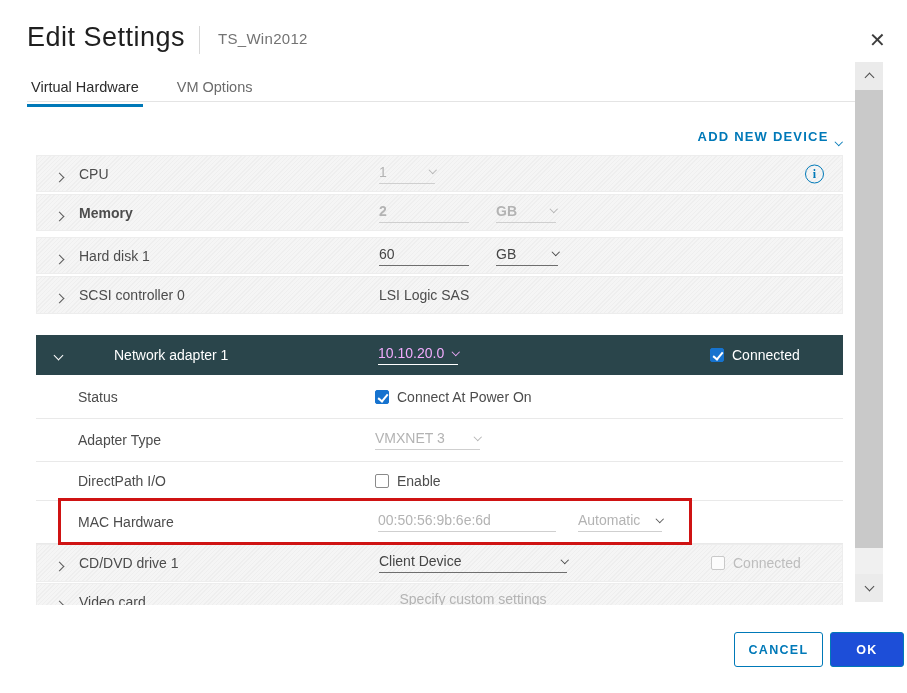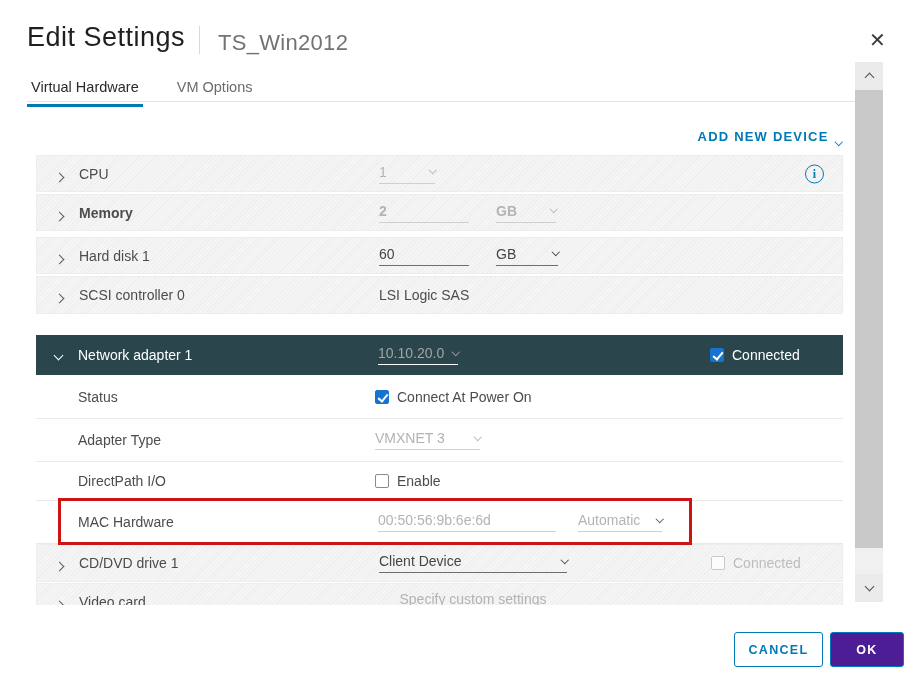--- a/index.html
+++ b/index.html
@@ -2,21 +2,21 @@
 <html><head>
 <meta charset="utf-8">
 <style>
   * { margin:0; padding:0; box-sizing:border-box; }
   html,body { width:907px; height:693px; }
   body { font-family:"Liberation Sans", sans-serif; background:#fff; position:relative; overflow:hidden; color:#4c4c4c; }
 
   
   .hdr-title { position:absolute; left:27px; top:22px; font-size:27px; font-weight:300; color:#1f1f1f; letter-spacing:.5px; }
   .hdr-vdiv  { position:absolute; left:199px; top:26px; width:1px; height:28px; background:#d8d8d8; }
-  .hdr-vm    { position:absolute; left:218px; top:30px; font-size:22px; color:#737373; letter-spacing:.3px; }
+  .hdr-vm    { position:absolute; left:218px; top:30px; font-size:15px; color:#737373; letter-spacing:.3px; }
   .hdr-close { position:absolute; left:863px; top:26px; font-size:20px; color:#3c3c3c; cursor:pointer; line-height:24px; padding:2px 6px; }
 
   
   .tabs { position:absolute; left:27px; top:79px; display:flex; }
   .tab  { font-size:14.5px; color:#6b6b6b; padding:0 4px 9px 4px; margin-right:30px; cursor:pointer; border-bottom:3px solid transparent; }
   .tab.active { color:#2b2b2b; border-bottom-color:#0079b8; }
   .tabline { position:absolute; left:27px; top:101px; width:828px; height:1px; background:#e4e4e4; }
 
   
   .addnew { position:absolute; top:129px; right:66px; color:#0079b8; font-size:13px; font-weight:700; letter-spacing:1.2px; cursor:pointer; display:flex; align-items:flex-end; gap:7px;margin-left:14px; }
@@ -32,29 +32,29 @@
   .sheet { position:absolute; left:36px; top:155px; width:807px; height:450px; overflow:hidden; }
   .row { position:relative; width:100%; }
   .row.gray { background-color:#f5f5f5;
       background-image:repeating-linear-gradient(135deg, rgba(0,0,0,.028) 0 1px, transparent 1px 3px);
       border:1px solid #ededed; }
   .row.dark { background:#2a454b; color:#fff; }
   .row.sub  { background:#fff; border-bottom:1px solid #e9e9e9; }
   .row-chev  { position:absolute; left:19px; top:50%; transform:translateY(-50%); color:#5b5b5b; }
   .row.dark .row-chev { color:#fff; }
   .row-label { position:absolute; left:42px; top:50%; transform:translateY(-50%); font-size:14px; color:#4c4c4c; }
-  .row.dark .row-label { color:#fff; }
+  .row.dark .row-label { color:#fff;margin-left:36px; }
 
   
   .ctl { position:absolute; top:50%; transform:translateY(-50%); font-size:14px; display:flex; align-items:center; }
   .uline { border-bottom:1px solid #6e6e6e; padding-bottom:3px; }
   .uline.dis { border-bottom-color:#cfcfcf; color:#b3b3b3; }
   .sel { justify-content:space-between; }
   .plain { color:#4c4c4c; }
-  .white-sel { color:#a3a3a3; border-bottom-color:#fff; }
+  .white-sel { color:#f0abfc; border-bottom-color:#fff; }
 
   .cb { width:14px; height:14px; border:1px solid #8a8a8a; border-radius:2px; background:#fff; display:inline-block; position:relative; flex:none; margin-right:8px; }
   .cb.checked { background:#1673cf; border-color:#1673cf; }
   .cb.checked::after { content:""; position:absolute; left:4px; top:1px; width:4px; height:8px; border-right:2px solid #fff; border-bottom:2px solid #fff; transform:rotate(40deg); }
   .cb.dis { border-color:#c9c9c9; background:#fcfcfc; }
   .cb-label { font-size:14px; color:#4c4c4c; }
   .cb-label.white { color:#fff; }
   .cb-label.dis { color:#bdbdbd; }
 
   .info-icon { position:absolute; left:768px; top:50%; transform:translateY(-50%); width:19px; height:19px; border:1.5px solid #0079b8; border-radius:50%; color:#0079b8; font-size:12px; font-weight:700; display:flex; align-items:center; justify-content:center; cursor:pointer; font-family:"Liberation Serif", serif; }
@@ -63,21 +63,21 @@
 
   
   .scrollbar { position:absolute; left:855px; top:62px; width:28px; height:540px; background:#f0f0f0; }
   .sb-btn { position:absolute; left:0; width:28px; height:28px; background:#ebebeb; color:#4e4e4e; display:flex; align-items:center; justify-content:center; cursor:pointer; }
   .sb-btn.up { top:0; } .sb-btn.down { bottom:0; }
   .sb-thumb { position:absolute; left:0; top:28px; width:28px; height:458px; background:#c9c9c9; cursor:pointer; }
 
   
   .btn { position:absolute; top:632px; height:35px; border-radius:3px; font-size:12.5px; font-weight:700; letter-spacing:1.3px; display:flex; align-items:center; justify-content:center; cursor:pointer; font-family:"Liberation Sans", sans-serif;margin-left:22px; }
   .btn.cancel { left:712px; width:89px; background:#fff; border:1px solid #0079b8; color:#0079b8; }
-  .btn.ok { left:808px; width:74px; background:#4c1d95; border:1px solid #0079b8; color:#fff; }
+  .btn.ok { left:808px; width:74px; background:#1d4ed8; border:1px solid #0079b8; color:#fff; }
 </style>
 </head>
 <body>
 
 <div class="hdr-title">Edit Settings</div>
 <div class="hdr-vdiv"></div>
 <div class="hdr-vm">TS_Win2012</div>
 <div class="hdr-close">✕</div>
 
 <div class="tabs">

